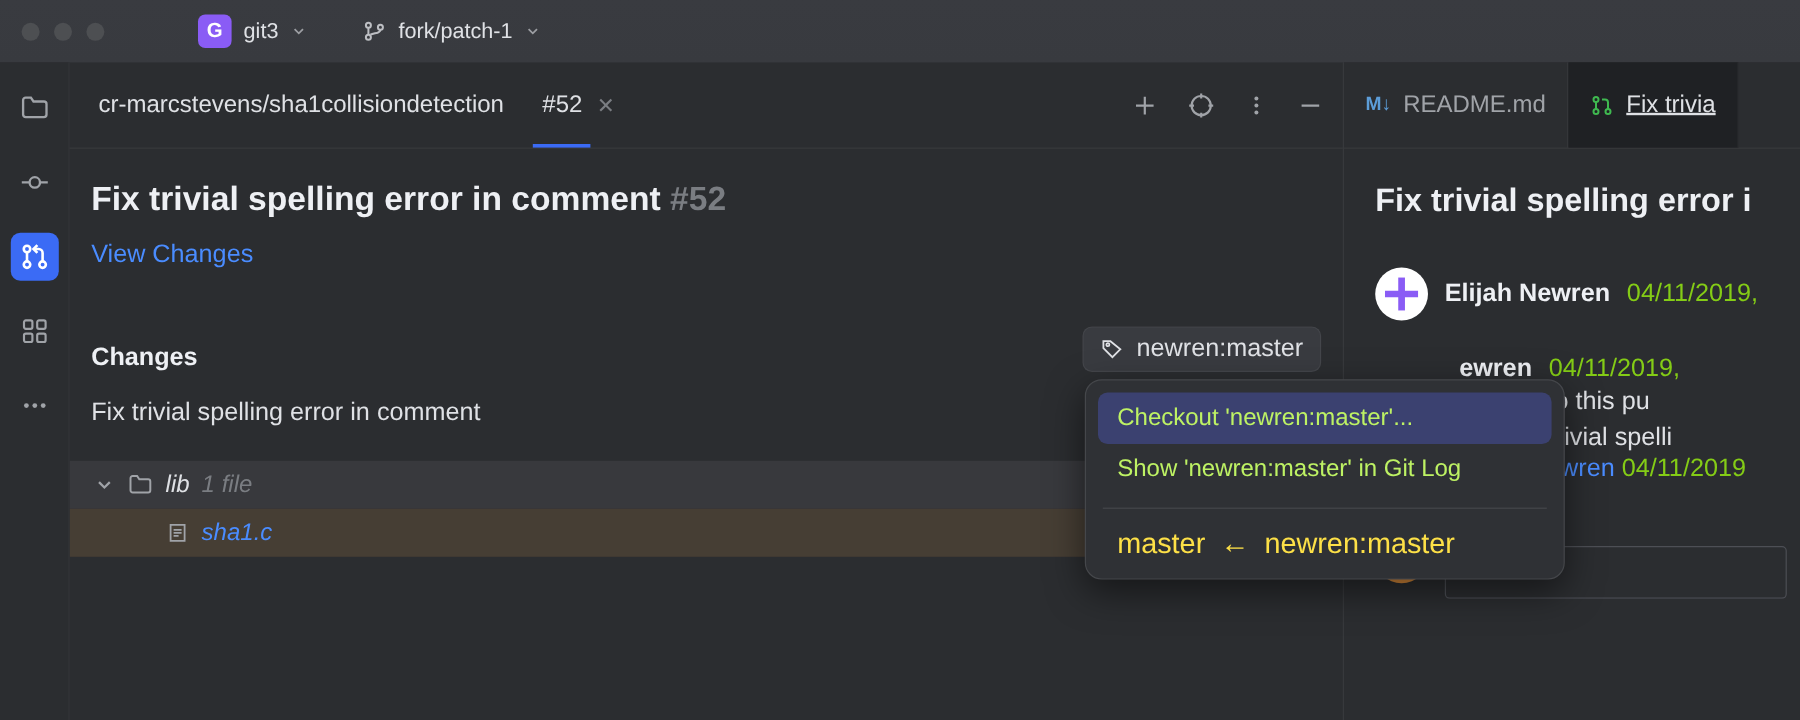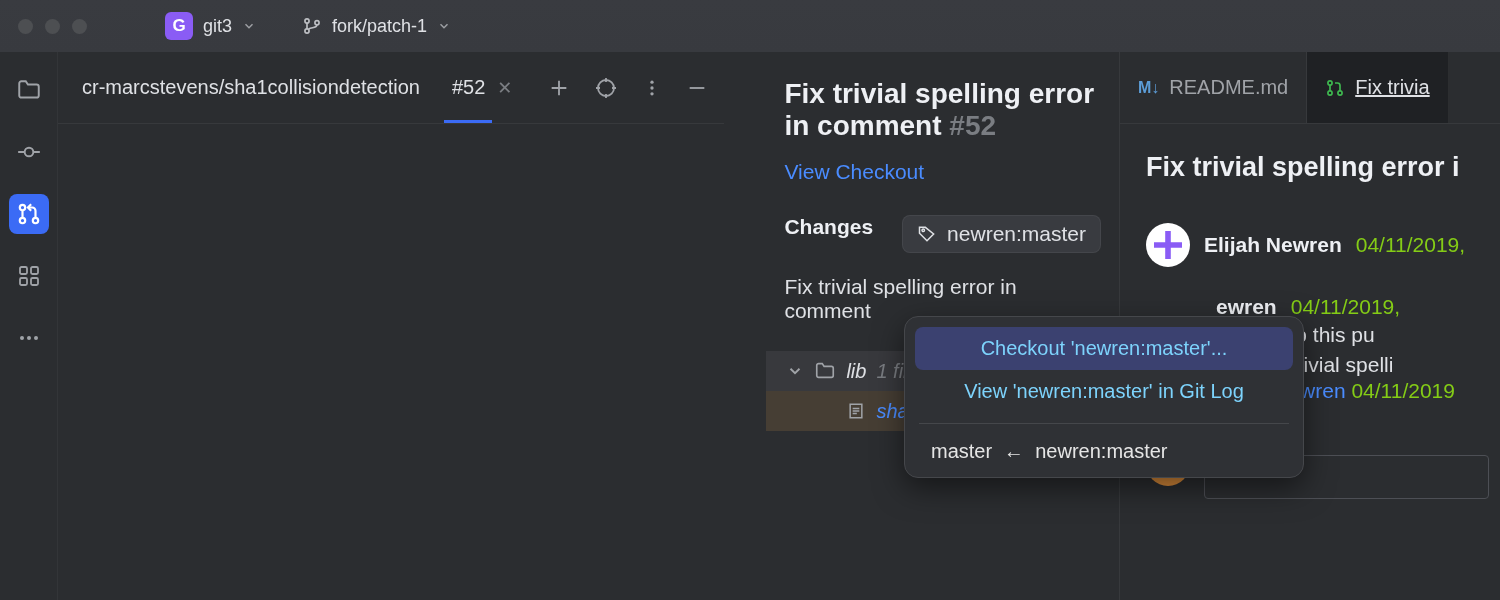--- a/index.html
+++ b/index.html
@@ -40,42 +40,42 @@
 
 .activity-bar {
   width: 58px; background: #2b2d30; border-right: 1px solid rgba(255,255,255,0.04);
   display: flex; flex-direction: column; align-items: center; padding-top: 18px; gap: 22px;
 }
 .ab-item { width: 40px; height: 40px; display:flex; align-items:center; justify-content:center; border-radius:8px; color:#a0a3a8; cursor:pointer;}
 .ab-item.active { background:#3b6bf5; color:#fff; }
 
 .content { flex:1; display:flex; min-width:0; }
 
-.editor-col { flex:1; display:flex; flex-direction:row; border-right:1px solid rgba(255,255,255,0.06); min-width:0;gap:42px; }
+.editor-col { flex:1; display:flex; flex-direction:column; border-right:1px solid rgba(255,255,255,0.06); min-width:0; }
 
 .tabbar {
   height: 72px; display:flex; align-items:center; padding:0 16px;
   border-bottom:1px solid rgba(255,255,255,0.06);
   gap:12px;
 }
 .tab-breadcrumb { font-size:20px; color:#dfe1e5; padding:0 8px; }
 .tab-pill { display:flex; align-items:center; gap:12px; padding:0 12px; height:100%; position:relative; }
 .tab-pill .num { font-size:20px; color:#dfe1e5; }
 .tab-pill .close { color:#7a7d82; font-size:18px; }
 .tab-pill.active::after { content:""; position:absolute; left:4px; right:32px; bottom:0; height:3px; background:#3b6bf5; }
 .tabbar-spacer { flex:1; }
 .tabbar-actions { display:flex; align-items:center; gap:24px; color:#a0a3a8; }
 .tabbar-actions .ico { cursor:pointer; }
 
 .pr-body { padding: 26px 18px 0 18px; flex:1; overflow:hidden; }
 .pr-title { font-size:28px; font-weight:700; color:#eef0f4; }
 .pr-title .gray { color:#7a7d82; font-weight:700; }
 .view-timeline { display:inline-block; margin-top:18px; font-size:21px; color:#4a8cff; cursor:pointer; }
 
-.changes-row { display:flex; align-items:flex-start; margin-top:31px; }
+.changes-row { display:flex; align-items:flex-end; margin-top:48px; }
 .changes-label { font-size:21px; font-weight:700; color:#eef0f4; }
 .branch-chip {
   margin-left:auto; display:flex; align-items:center; gap:10px;
   background:#393b40; border:1px solid rgba(255,255,255,0.06);
   padding:6px 14px; border-radius:8px; font-size:21px; color:#dfe1e5; cursor:pointer;
 }
 
 .commit-msg { margin-top:22px; font-size:21px; color:#dfe1e5; }
 
 .file-tree { margin-top:28px; margin-left:-18px; margin-right:-18px;font-style:italic; }
@@ -110,24 +110,24 @@
   background:#2b2d30; border:1px solid #4d4f55; border-radius:4px;
 }
 
 
 .ctx-menu {
   position:absolute; left:904px; top:316px; width:400px;
   background:#2f3135; border:1px solid #45474b; border-radius:14px;
   box-shadow:0 10px 30px rgba(0,0,0,.5);
   padding:10px 10px 14px 10px;
 }
-.ctx-item { padding:10px 16px; font-size:20px; color:#7dd3fc; border-radius:8px; cursor:pointer;text-align:center; }
+.ctx-item { padding:10px 16px; font-size:20px; color:#bef264; border-radius:8px; cursor:pointer; }
 .ctx-item.hover { background:#3b4170; }
 .ctx-sep { height:1px; background:#45474b; margin:10px 4px; }
-.ctx-footer { padding:6px 16px 0 16px; font-size:20px; color:#e5e5e5; }
+.ctx-footer { padding:6px 16px 0 16px; font-size:24px; color:#fde047; }
 .arrow { margin:0 6px; }
 
 svg { display:block; }
 </style>
 </head>
 <body>
 
 <div class="titlebar">
   <div class="traffic-lights">
     <div class="traffic-light"></div>
@@ -229,21 +229,21 @@
               </svg>
           </span>
         </div>
       </div>
 
       <div class="pr-body">
         <h1 class="pr-title">
           <span>Fix trivial spelling error in comment</span>
           <span class="gray">#52</span>
         </h1>
-        <a class="view-timeline">View Checkout</a>
+        <a class="view-timeline">View Changes</a>
 
         <div class="changes-row">
           <div class="changes-label">Changes</div>
           <div class="branch-chip">
             <svg width="20" height="20" viewBox="0 0 24 24" fill="none" stroke="currentColor" stroke-width="1.8">
                 <path d="M20 12l-8 8-9-9V4h7l10 8z"></path>
                 <circle cx="7.5" cy="7.5" r="1.5"></circle>
               </svg>
             <span>newren:master</span>
           </div>
@@ -316,20 +316,20 @@
           <div class="avatar photo"></div>
           <div class="comment-box" style="margin-left:0; flex:1;"></div>
         </div>
       </div>
     </div>
   </div>
 </div>
 
 <div class="ctx-menu">
   <div class="ctx-item hover">Checkout 'newren:master'...</div>
-  <div class="ctx-item">View 'newren:master' in Git Log</div>
+  <div class="ctx-item">Show 'newren:master' in Git Log</div>
   <div class="ctx-sep"></div>
   <div class="ctx-footer">
     <span>master</span>
     <span class="arrow">←</span>
     <span>newren:master</span>
   </div>
 </div>
 
 </body></html>

